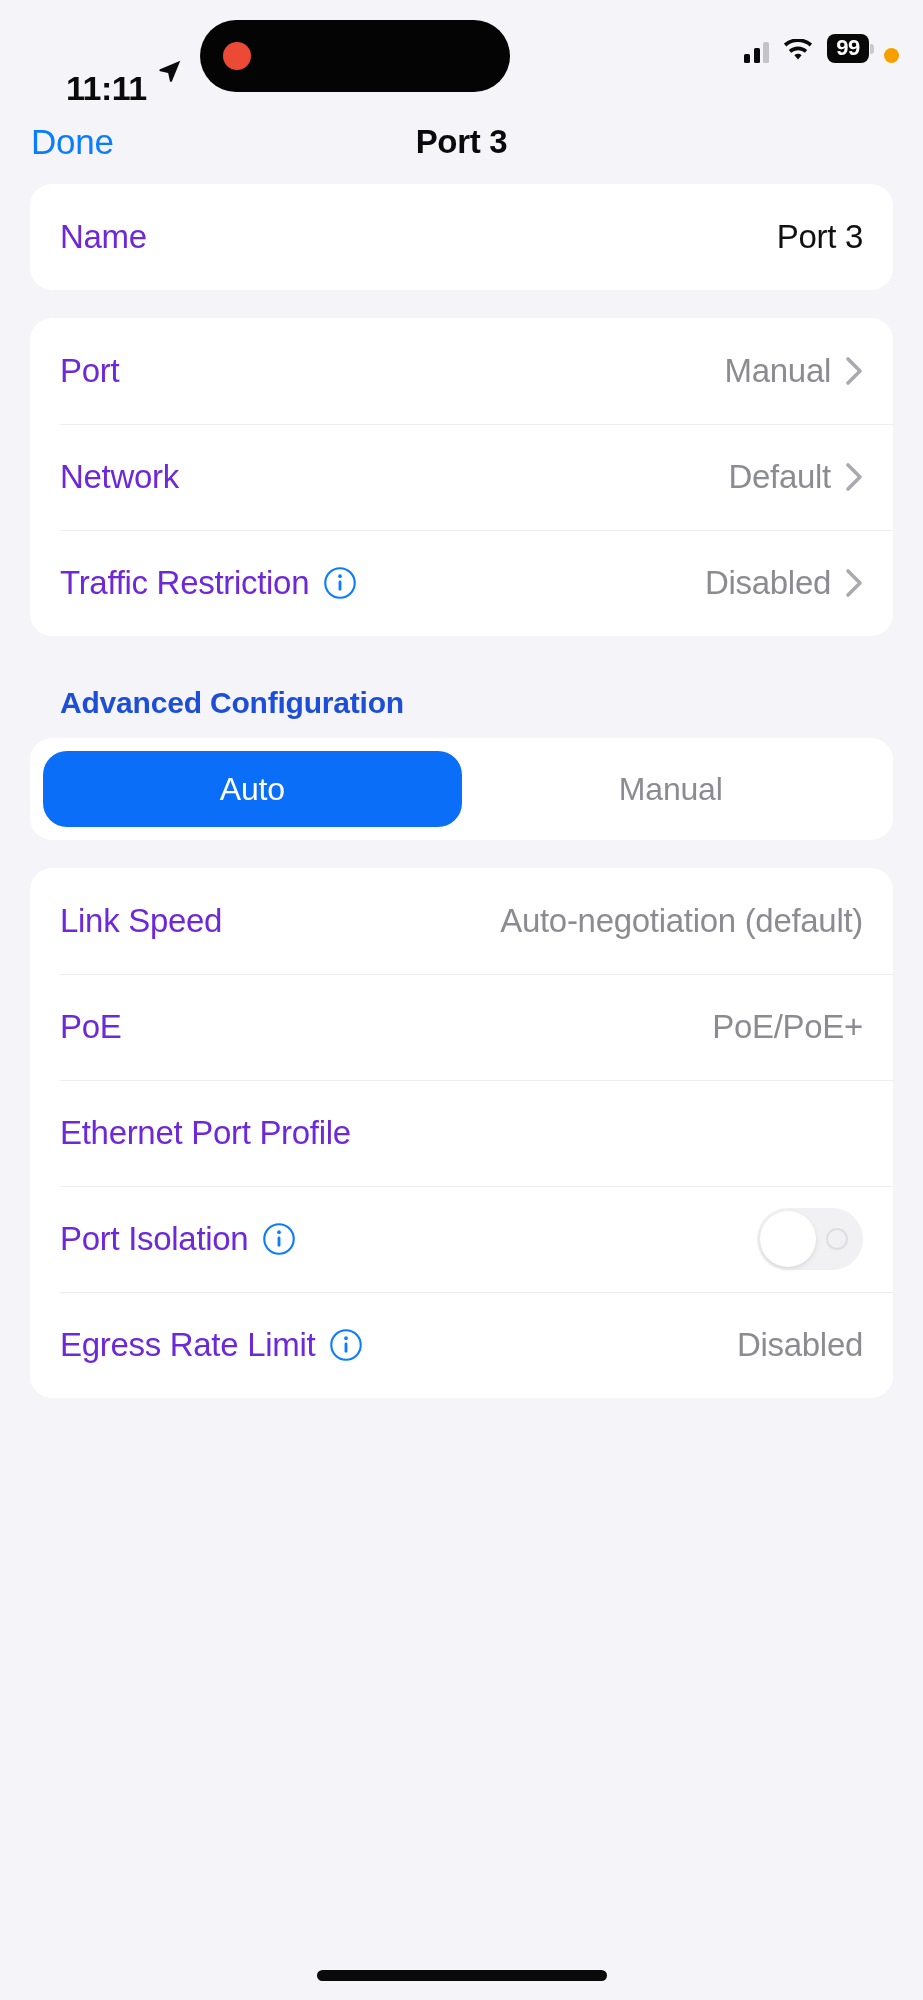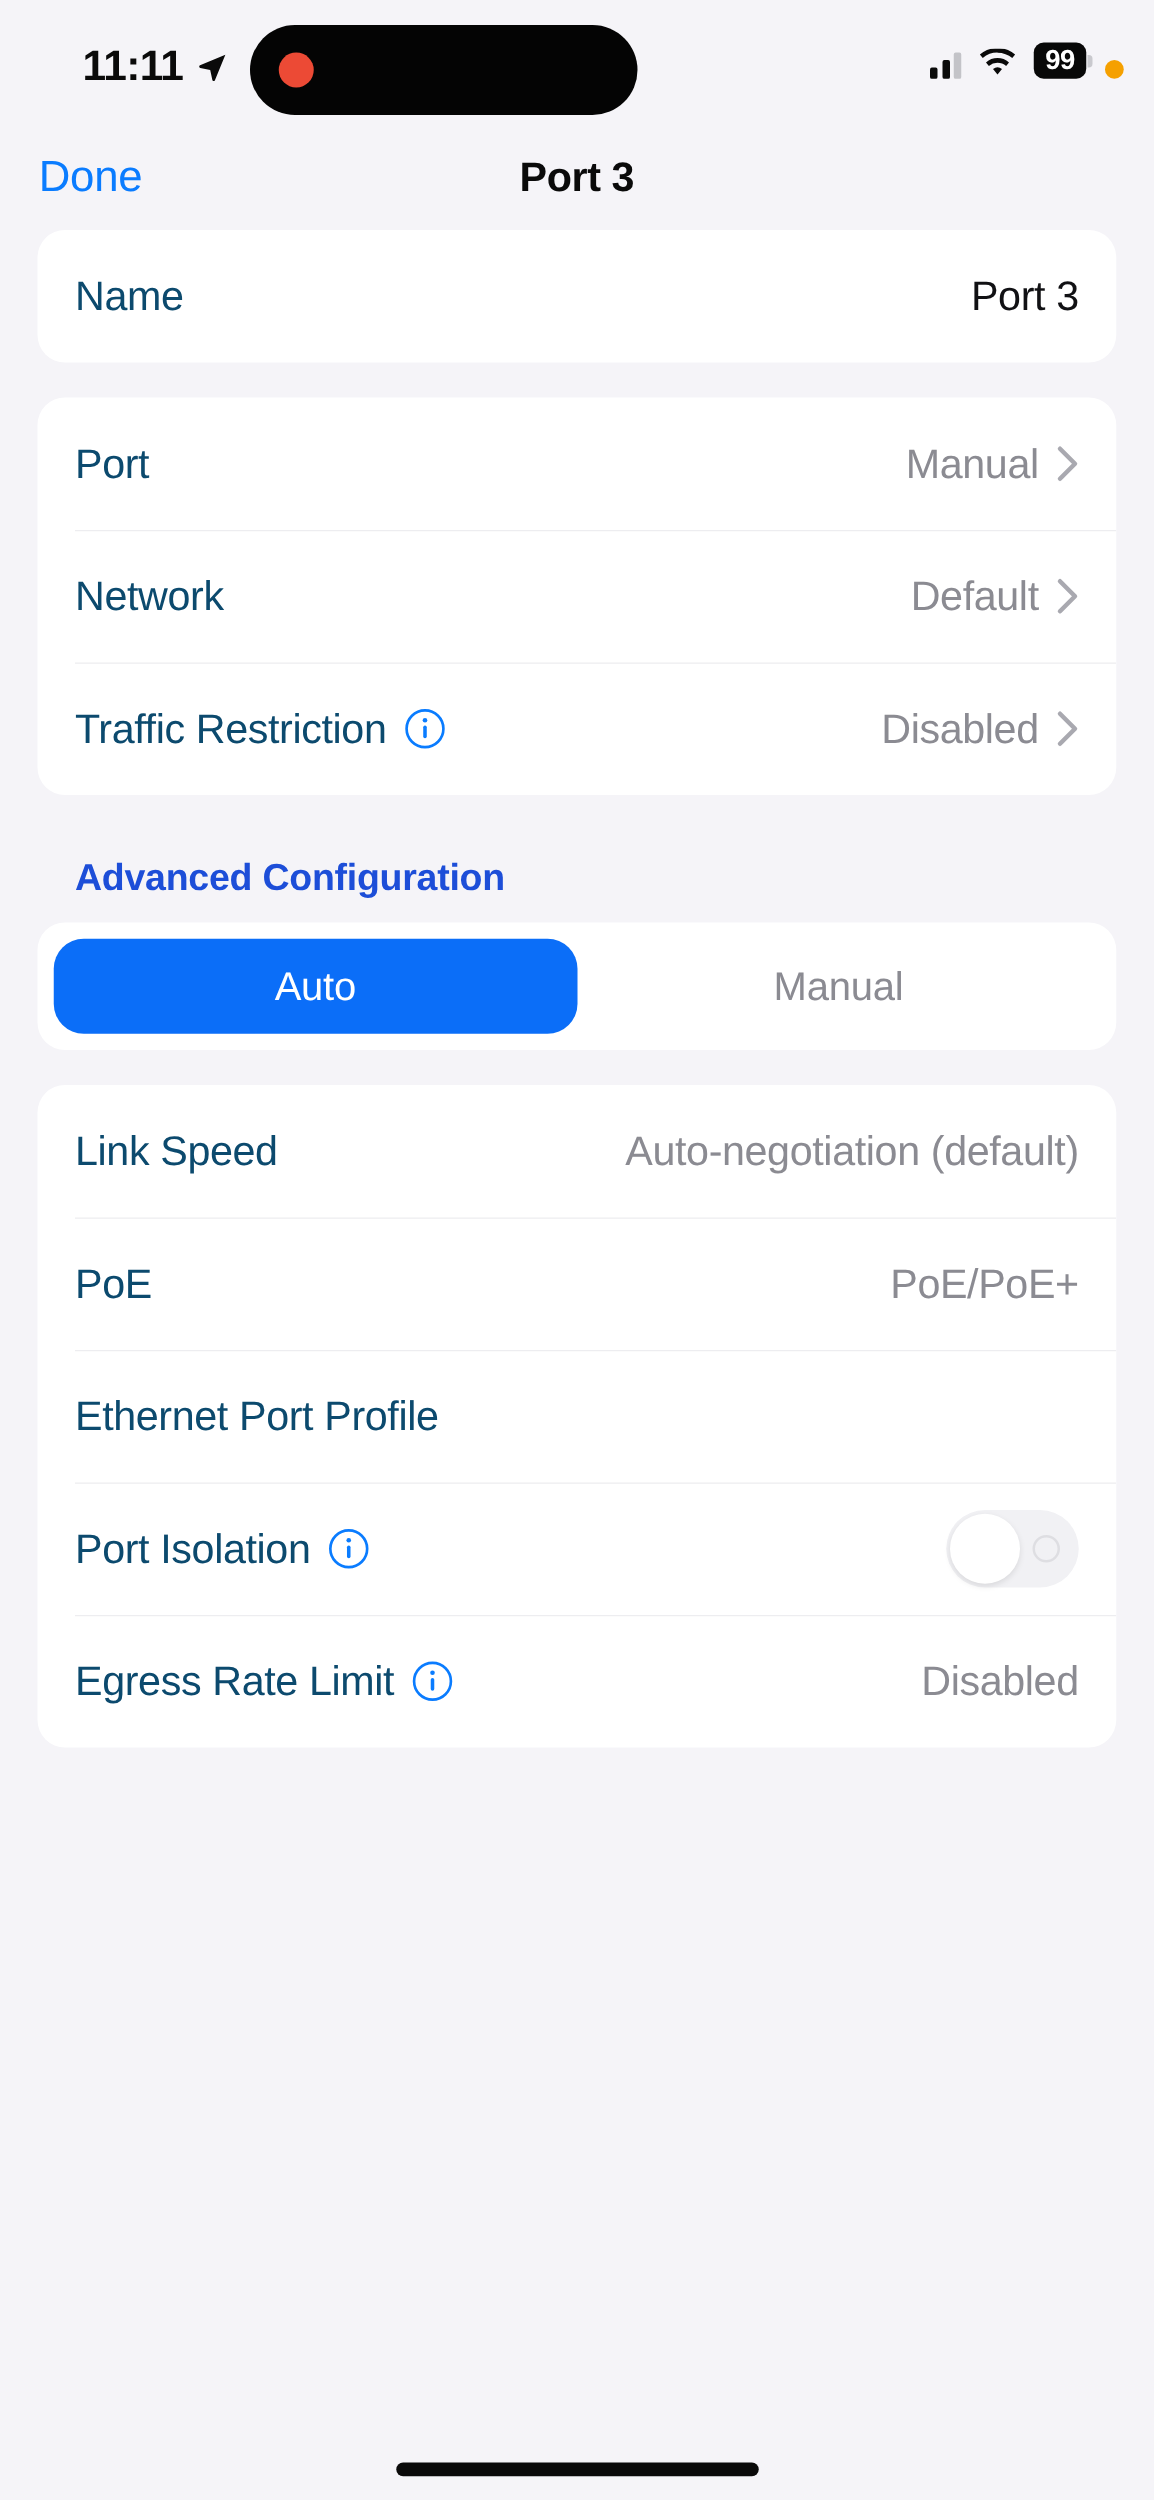--- a/index.html
+++ b/index.html
@@ -18,20 +18,21 @@
     width:100%;
   }
   .sb-left {
     position:absolute;
     left:66px; top:34px;
     display:flex; align-items:center; gap:10px;
   }
   .sb-time {
     font-size:34px; font-weight:700; color:#0A0A0A;
     letter-spacing:-0.5px;
+    margin-top:35px;
   }
   .loc-arrow { width:26px; height:26px; display:block; }
 
   .dynamic-island {
     position:absolute;
     left:200px; top:20px;
     width:310px; height:72px;
     background:#040404;
     border-radius:40px;
   }
@@ -108,21 +109,21 @@
     height:106px;
     padding:0 30px;
   }
   .row + .row::before {
     content:"";
     position:absolute; left:30px; right:0; top:0;
     height:1px; background:#EDEDF0;
   }
   .row-left {
     display:flex; align-items:center; gap:14px;
-    font-size:33px; color:#0c4a6e; letter-spacing:-0.3px;justify-content:flex-end;
+    font-size:33px; color:#6d28d9; letter-spacing:-0.3px;justify-content:flex-end;
   }
   .row-right {
     display:flex; align-items:center; gap:14px;
   }
   .row-value {
     font-size:33px; color:#8B8B92; letter-spacing:-0.3px;
     white-space:nowrap;
   }
   .row-value.dark { color:#111114; }
   .chev {

